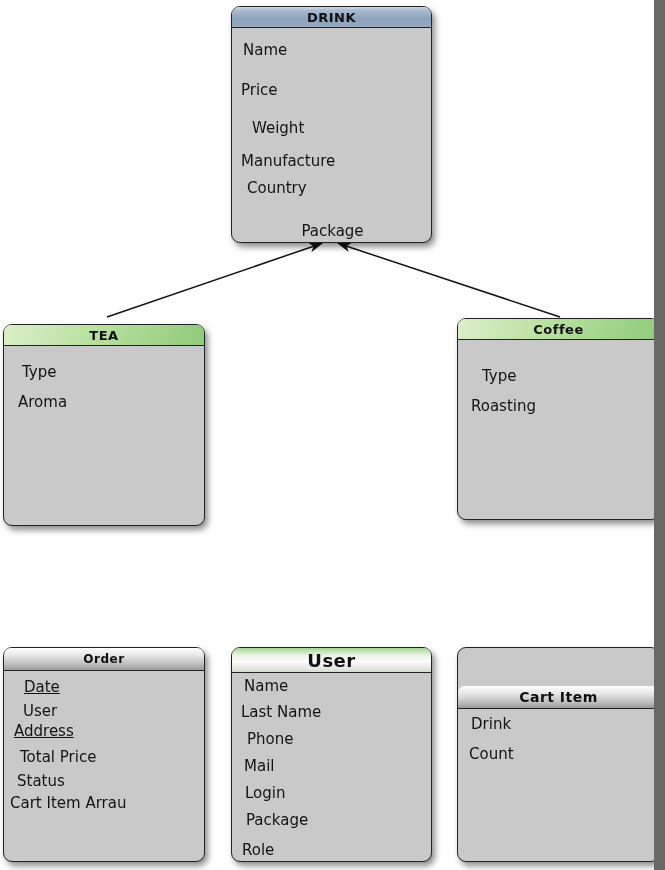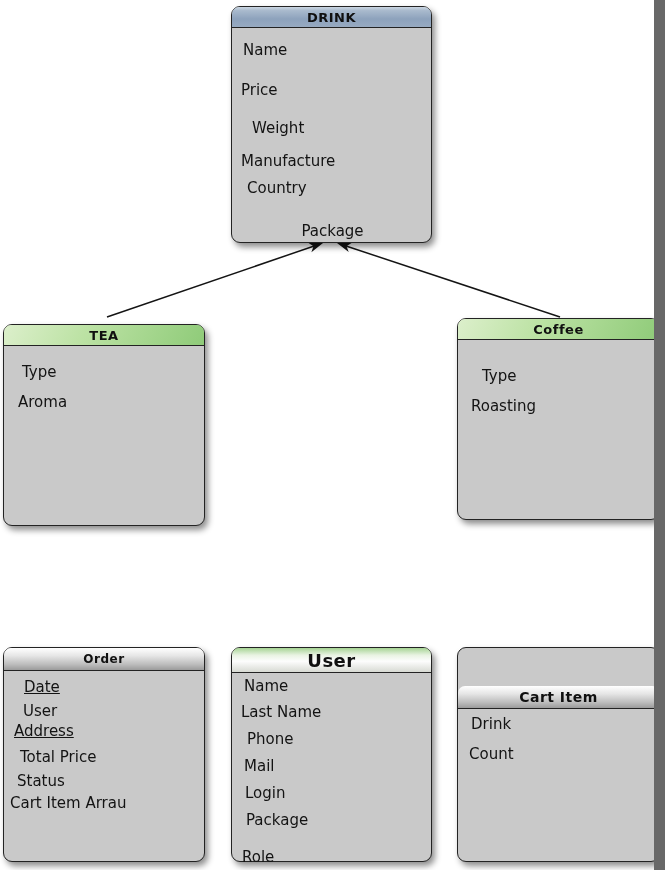--- a/index.html
+++ b/index.html
@@ -97,21 +97,21 @@
   
   #user { left: 231px; top: 647px; width: 201px; height: 215px; }
   #user .header { height: 25px; }
   #user .title  { font-size: 18px; }
   #user .field:nth-child(1) { margin-top: 3px; padding-left: 12px; }
   #user .field:nth-child(2) { margin-top: 6px; padding-left: 9px;  }
   #user .field:nth-child(3) { margin-top: 7px; padding-left: 15px; }
   #user .field:nth-child(4) { margin-top: 7px; padding-left: 12px; }
   #user .field:nth-child(5) { margin-top: 7px; padding-left: 13px; }
   #user .field:nth-child(6) { margin-top: 7px; padding-left: 14px; }
-  #user .field:nth-child(7) { margin-top: 17px; padding-left: 10px; }
+  #user .field:nth-child(7) { margin-top: 10px; padding-left: 10px; }
 
   
   #cart_item { left: 457px; top: 647px; width: 203px; height: 215px; }
   #cart_item .header { height: 23px; margin-top: 38px; }
   #cart_item .title  { font-size: 14px; }
   #cart_item .field:nth-child(1) { margin-top: 5px;  padding-left: 13px; }
   #cart_item .field:nth-child(2) { margin-top: 10px; padding-left: 11px; }
 </style>
 </head>
 <body>

